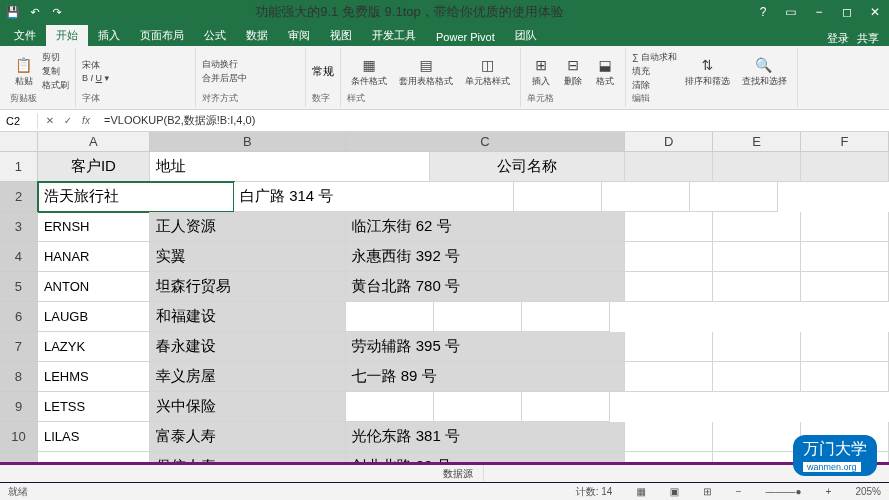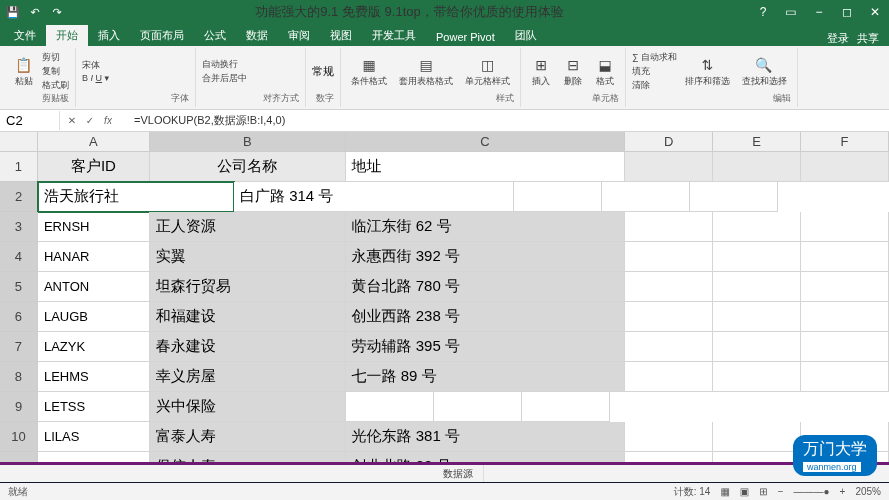--- a/index.html
+++ b/index.html
@@ -13,31 +13,31 @@
 .qat span { width: 18px; height: 18px; display: inline-flex; align-items: center; justify-content: center; color: #fff; font-size: 11px; }
 
 .ribbon-tabs { height: 22px; background: #217346; display: flex; align-items: flex-end; padding-left: 4px; }
 .ribbon-tabs .tab { padding: 3px 10px; color: #fff; font-size: 11px; cursor: pointer; }
 .ribbon-tabs .tab.active { background: #f3f3f3; color: #217346; }
 .ribbon-tabs .right { margin-left: auto; display: flex; align-items: center; gap: 8px; padding-right: 10px; color: #fff; font-size: 11px; }
 
 .ribbon { height: 64px; background: #f3f3f3; border-bottom: 1px solid #d4d4d4; display: flex; padding: 2px 4px; }
 .ribbon-group { border-right: 1px solid #ddd; padding: 2px 6px; display: flex; flex-direction: column; justify-content: space-between; }
 .ribbon-group .content { display: flex; gap: 4px; align-items: center; flex: 1; }
-.ribbon-group .label { text-align: right; font-size: 9px; color: #666; }
+.ribbon-group .label { text-align: left; font-size: 9px; color: #666; }
 .ribbon-btn { display: inline-flex; flex-direction: column; align-items: center; padding: 2px 4px; cursor: pointer; font-size: 9px; color: #444; }
 .ribbon-btn .ico { width: 20px; height: 20px; display: flex; align-items: center; justify-content: center; font-size: 14px; }
 .small-row { display: flex; flex-direction: column; gap: 1px; }
 .small-row span { font-size: 9px; color: #444; cursor: pointer; white-space: nowrap; }
 
 .formula-bar { height: 22px; background: #fff; border-bottom: 1px solid #d4d4d4; display: flex; align-items: center; }
-.name-box { width: 60px; border-right: 1px solid #ddd; padding: 2px 6px; font-size: 13px; }
+.name-box { width: 38px; border-right: 1px solid #ddd; padding: 2px 6px; font-size: 11px; }
 .fx-controls { display: flex; gap: 2px; padding: 0 4px; align-items: center; }
 .fx-controls span { width: 16px; text-align: center; color: #666; cursor: pointer; font-size: 10px; }
-.formula-input { flex: 1; padding: 2px 6px; font-size: 11px; color: #333; margin-left: 8px; }
+.formula-input { flex: 1; padding: 2px 6px; font-size: 11px; color: #333; }
 
 .grid-wrap { position: relative; height: 350px; overflow: hidden; }
 .col-headers { display: flex; height: 20px; background: #f0f0f0; }
 .row-hdr-spacer { width: 38px; border-right: 1px solid #ccc; border-bottom: 1px solid #ccc; background: #f0f0f0; }
 .col-hdr { border-right: 1px solid #ccc; border-bottom: 1px solid #ccc; display: flex; align-items: center; justify-content: center; font-size: 13px; color: #444; background: #f0f0f0; }
 .col-hdr.selA { width: 112px; }
 .col-hdr.selB { width: 196px; background: #d0d0d0; }
 .col-hdr.selC { width: 280px; background: #d0d0d0; }
 .col-hdr.selD, .col-hdr.selE, .col-hdr.selF { width: 88px; }
 
@@ -54,21 +54,21 @@
 .row.hdr-row .cell.cC { background: #fff; justify-content: flex-start; }
 .row.r2 .cell.cC { background: #fff; }
 .row.sel .cell.cB, .row.sel .cell.cC { background: #d8d8d8; }
 .row.r2 .cell.cB { background: #fff; outline: 2px solid #217346; outline-offset: -1px; }
 
 .sheet-tabs { position: absolute; bottom: 18px; left: 0; right: 0; height: 20px; background: #f3f3f3; border-top: 3px solid #701a75; display: flex; align-items: center; padding-left: 28px; flex-direction: column; }
 .sheet-tab { padding: 2px 10px; font-size: 10px; border-right: 1px solid #ddd; cursor: pointer; color: #444; }
 .sheet-tab.active { background: #fff; border-bottom: 2px solid #217346; color: #217346; }
 
 .statusbar { position: absolute; bottom: 0; left: 0; right: 0; height: 18px; background: #f3f3f3; border-top: 1px solid #0f172a; display: flex; align-items: center; padding: 0 8px; font-size: 10px; color: #555; }
-.statusbar .right { margin-left: auto; display: flex; gap: 10px; align-items: center; }
+.statusbar .right { margin-left: auto; display: flex; gap: 24px; align-items: center; }
 
 .watermark { position: absolute; right: 12px; bottom: 24px; background: #0070c0; color: #fff; font-size: 16px; padding: 4px 10px; border-radius: 12px; display: flex; flex-direction: column; align-items: flex-start; }
 .watermark .sub { font-size: 9px; background: #fff; color: #0070c0; padding: 0 4px; margin-top: 2px; }
 </style>
 </head>
 <body>
 
 <div class="titlebar">
   <div class="qat">
     <span>💾</span>
@@ -213,22 +213,22 @@
     <div class="col-hdr selB">B</div>
     <div class="col-hdr selC">C</div>
     <div class="col-hdr selD">D</div>
     <div class="col-hdr selE">E</div>
     <div class="col-hdr selF">F</div>
   </div>
   <div class="rows" id="rows">
       <div class="row hdr-row">
         <div class="row-hdr">1</div>
         <div class="cell cA">客户ID</div>
+        <div class="cell cC">地址</div>
         <div class="cell cB">公司名称</div>
-        <div class="cell cC">地址</div>
         <div class="cell cD"></div>
         <div class="cell cE"></div>
         <div class="cell cF"></div>
       </div>
       <div class="row r2">
         <div class="row-hdr sel">2</div>
         <div class="cell cB">浩天旅行社</div>
         <div class="cell cC">白广路 314 号</div>
         <div class="cell cD"></div>
         <div class="cell cE"></div>
@@ -258,21 +258,20 @@
         <div class="cell cB">坦森行贸易</div>
         <div class="cell cC">黄台北路 780 号</div>
         <div class="cell cD"></div>
         <div class="cell cE"></div>
         <div class="cell cF"></div>
       </div>
       <div class="row sel">
         <div class="row-hdr sel">6</div>
         <div class="cell cA">LAUGB</div>
         <div class="cell cB">和福建设</div>
-        <div class="cell cC">创业西路 238 号</div>
         <div class="cell cD"></div>
         <div class="cell cE"></div>
         <div class="cell cF"></div>
       </div>
       <div class="row sel">
         <div class="row-hdr sel">7</div>
         <div class="cell cA">LAZYK</div>
         <div class="cell cB">春永建设</div>
         <div class="cell cC">劳动辅路 395 号</div>
         <div class="cell cD"></div>

